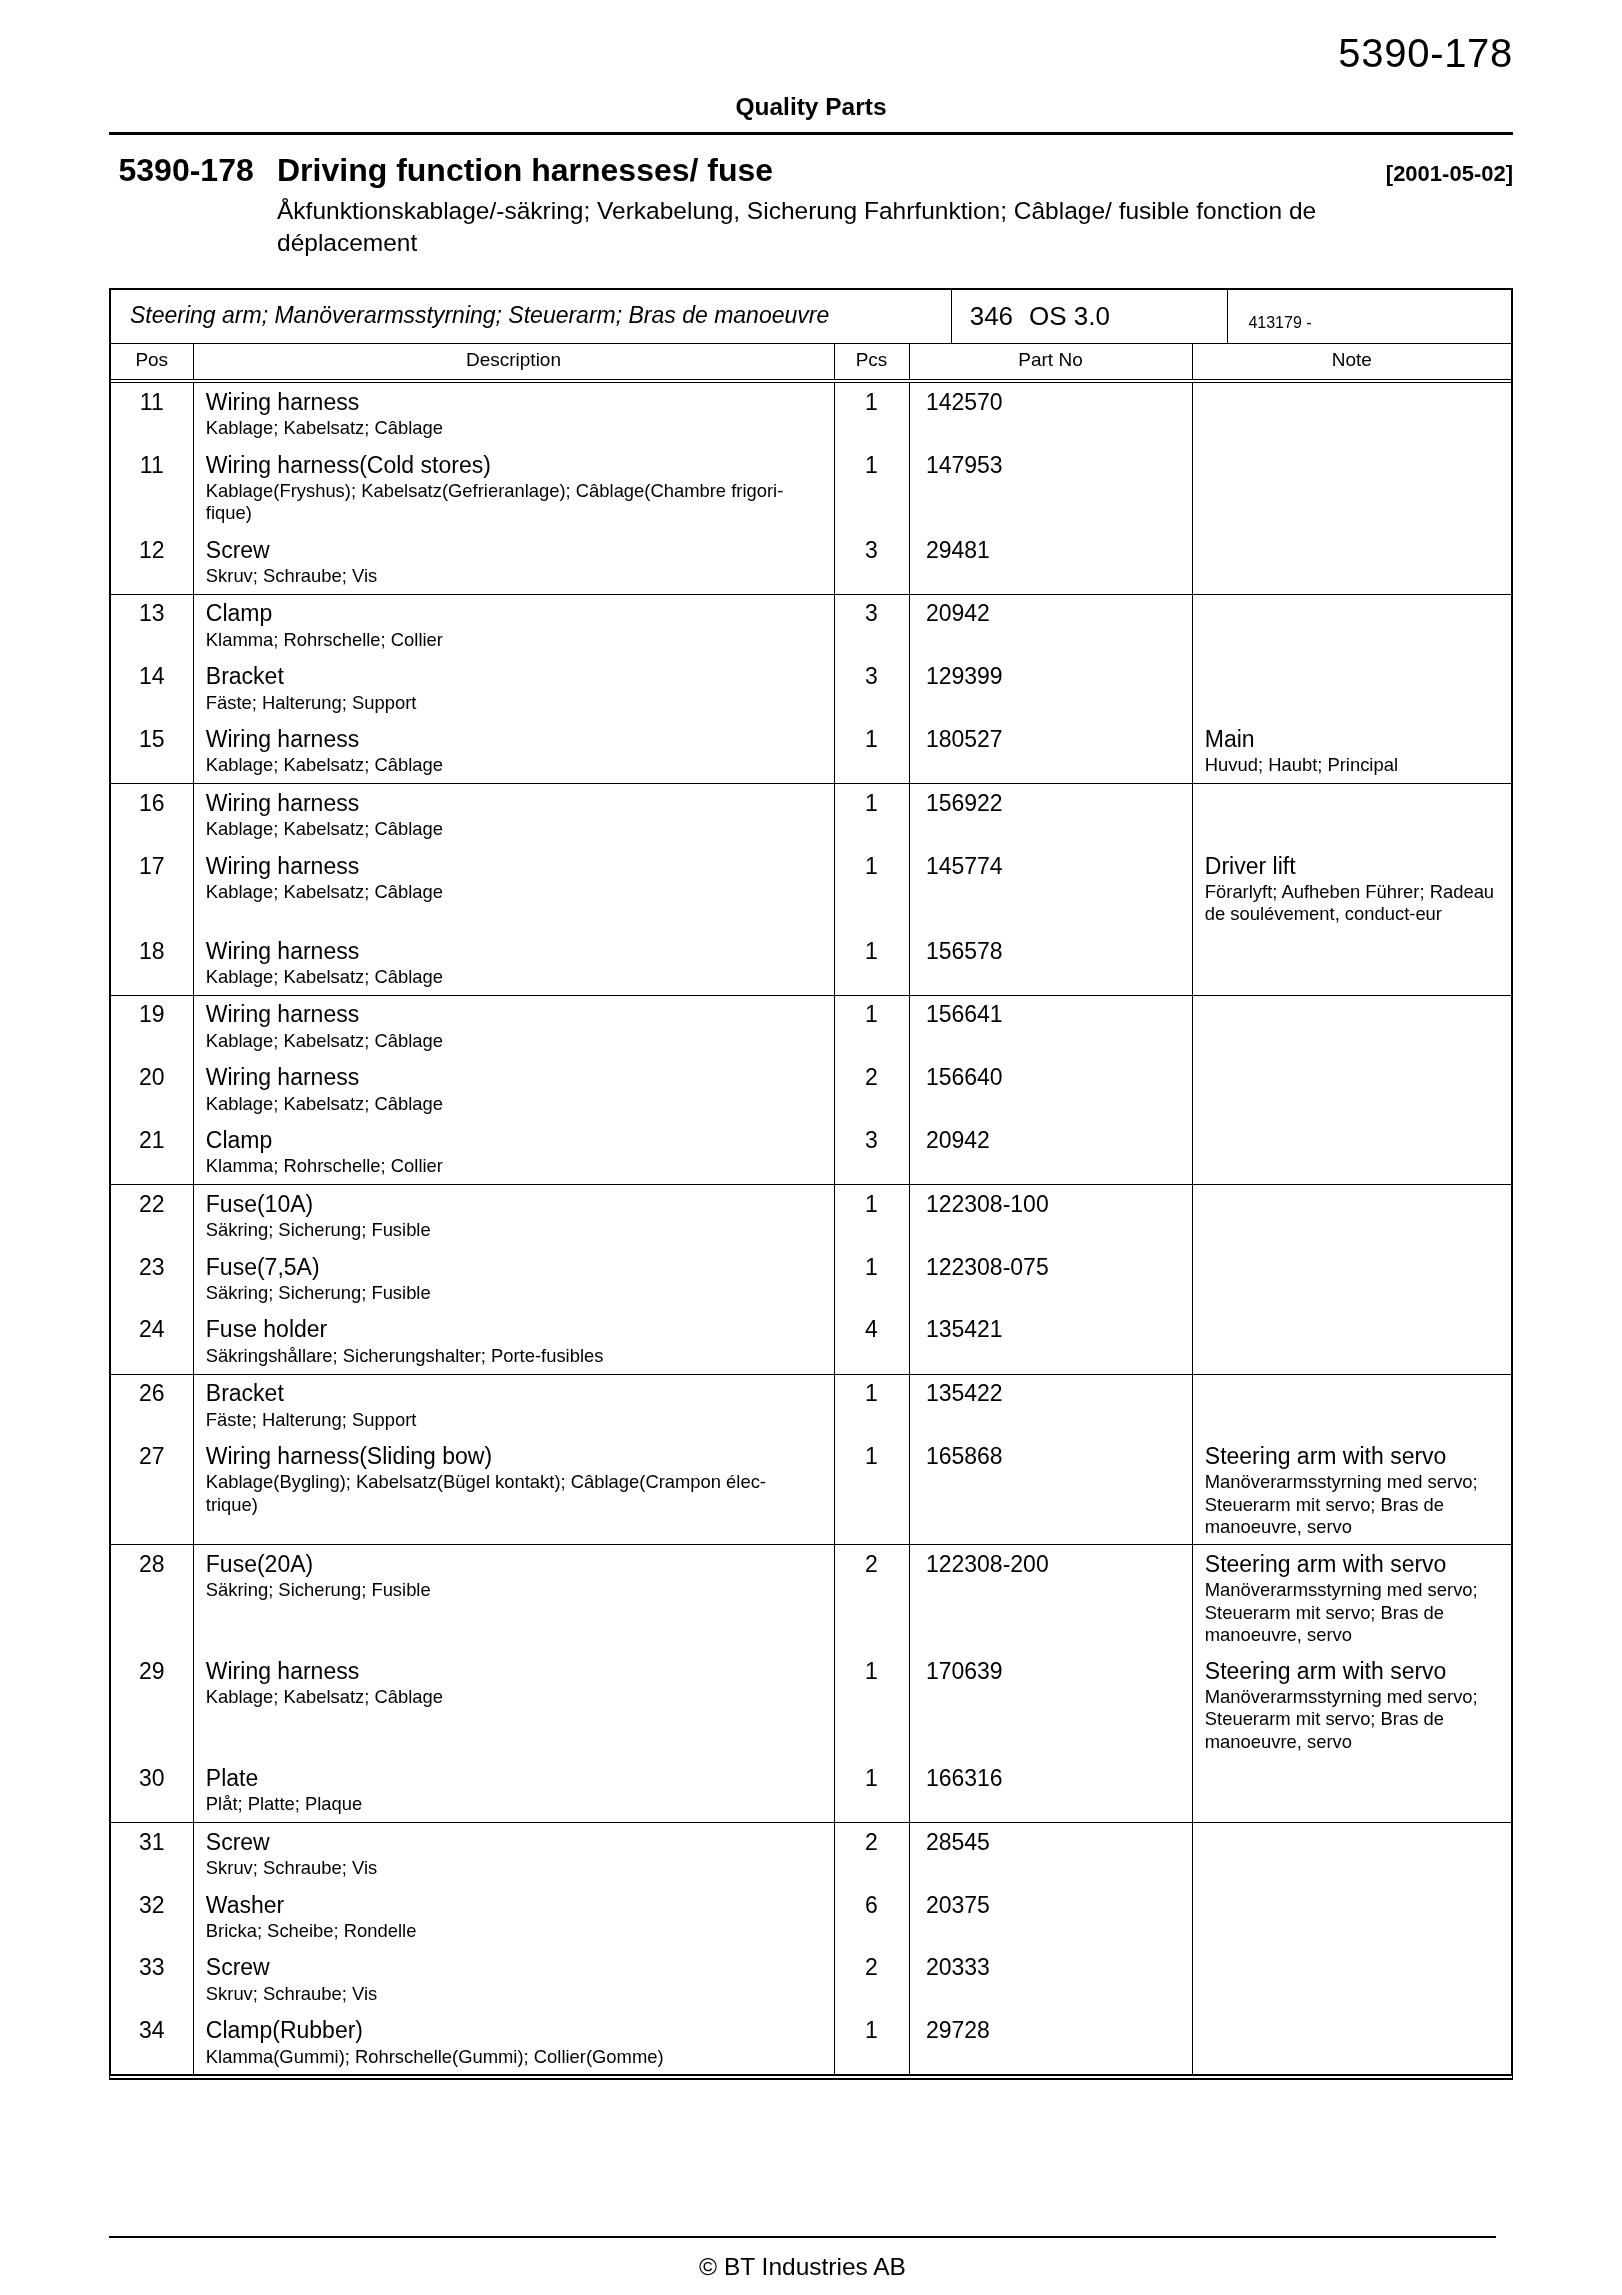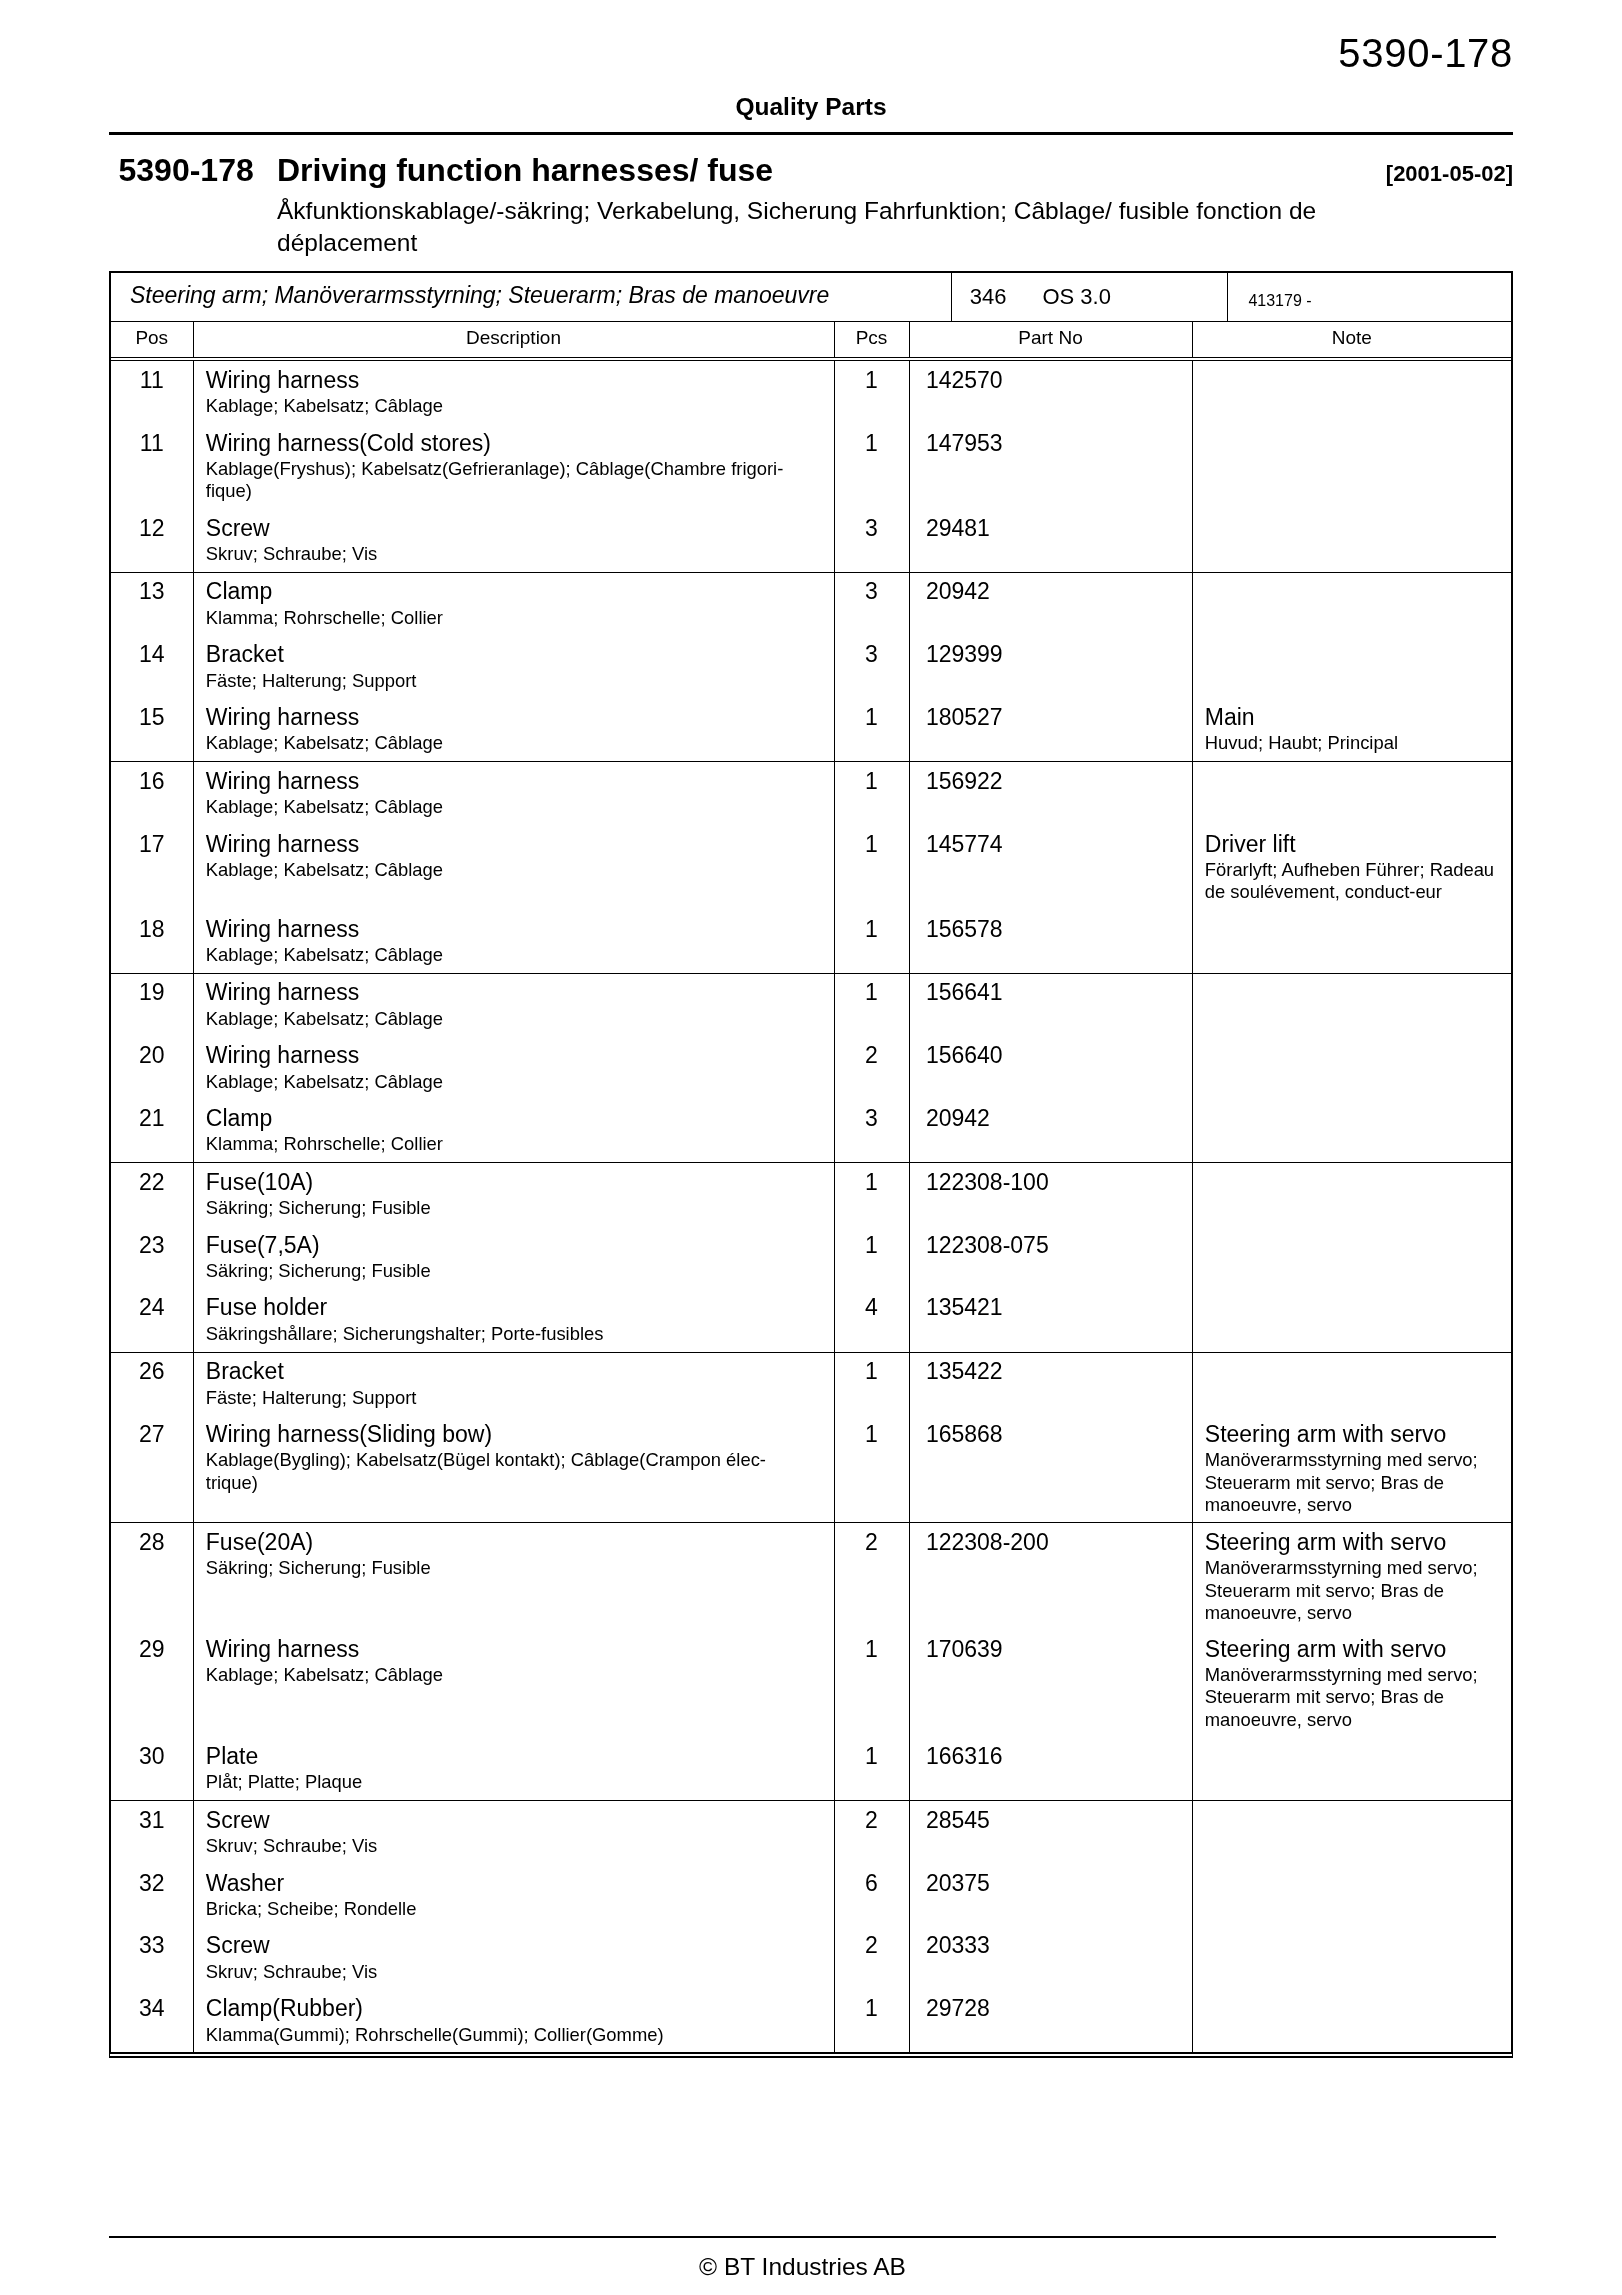--- a/index.html
+++ b/index.html
@@ -72,46 +72,46 @@
   .subtitle {
     margin-top: 5.5px;
     margin-left: 168px;
     max-width: 1084px;
     font-size: 24.5px;
     line-height: 1.3;
   }
 
   
   .table-container {
-    margin-top: 12px;
+    margin-top: 29px;
     border: 2px solid #000;
     border-bottom: 6.1px double #000;
   }
   .section-header {
     display: flex;
     align-items: center;
     border-bottom: 1.4px solid #000;
     box-sizing: border-box;
   }
   .sec-name {
     flex: 0 0 840px;
     box-sizing: border-box;
     font-size: 23px;
     font-style: italic;
     padding: 9.5px 0 11px 19px;
   }
   .sec-model {
     flex: 0 0 276px;
     box-sizing: border-box;
     border-left: 1.4px solid #000;
-    font-size: 22px;
+    font-size: 26px;
     padding: 11px 0 11px 17.7px;
     align-self: stretch;
     display: flex;
-    gap: 36px;
+    gap: 16px;
   }
   .sec-serial {
     flex: 1 1 auto;
     box-sizing: border-box;
     border-left: 1.4px solid #000;
     font-size: 16px;
     padding: 11px 0 11px 20.4px;
     align-self: stretch;
     display: flex;
     align-items: flex-end;

